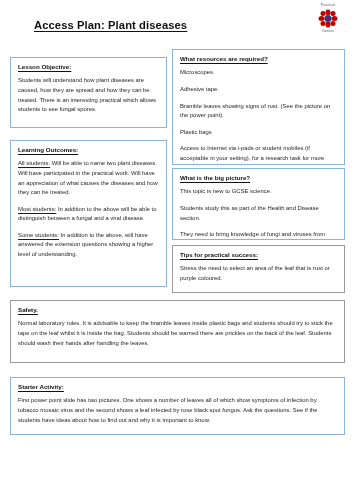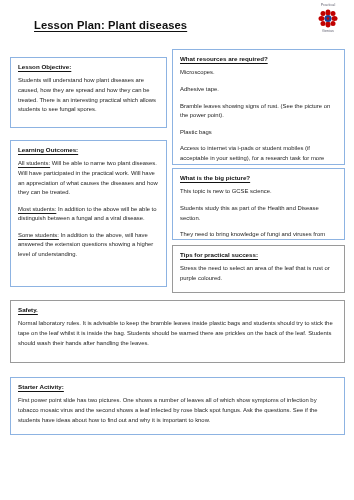--- a/index.html
+++ b/index.html
@@ -123,21 +123,21 @@
   #box-tips       { left: 172px; top: 245px; width: 173px; height: 48px; }
   #box-safety     { left: 10px;  top: 300px; width: 335px; height: 63px; }
   #box-starter    { left: 10px;  top: 377px; width: 335px; height: 58px; }
 </style>
 </head>
 <body>
 
 <div class="page">
 
   <div class="header">
-    <div class="doc-title">Lesson Plan: Plant diseases</div>
+    <div class="doc-title">Access Plan: Plant diseases</div>
 
     <div class="logo">
       <div class="logo-top-text">Practical</div>
       <div class="logo-mark">
         <svg viewBox="0 0 40 38" width="20" height="19" xmlns="http://www.w3.org/2000/svg">
           <g fill="#c00000">
             <ellipse cx="20" cy="7" rx="5" ry="6"></ellipse>
             <ellipse cx="20" cy="31" rx="5" ry="6"></ellipse>
             <ellipse cx="7" cy="19" rx="6" ry="5"></ellipse>
             <ellipse cx="33" cy="19" rx="6" ry="5"></ellipse>

